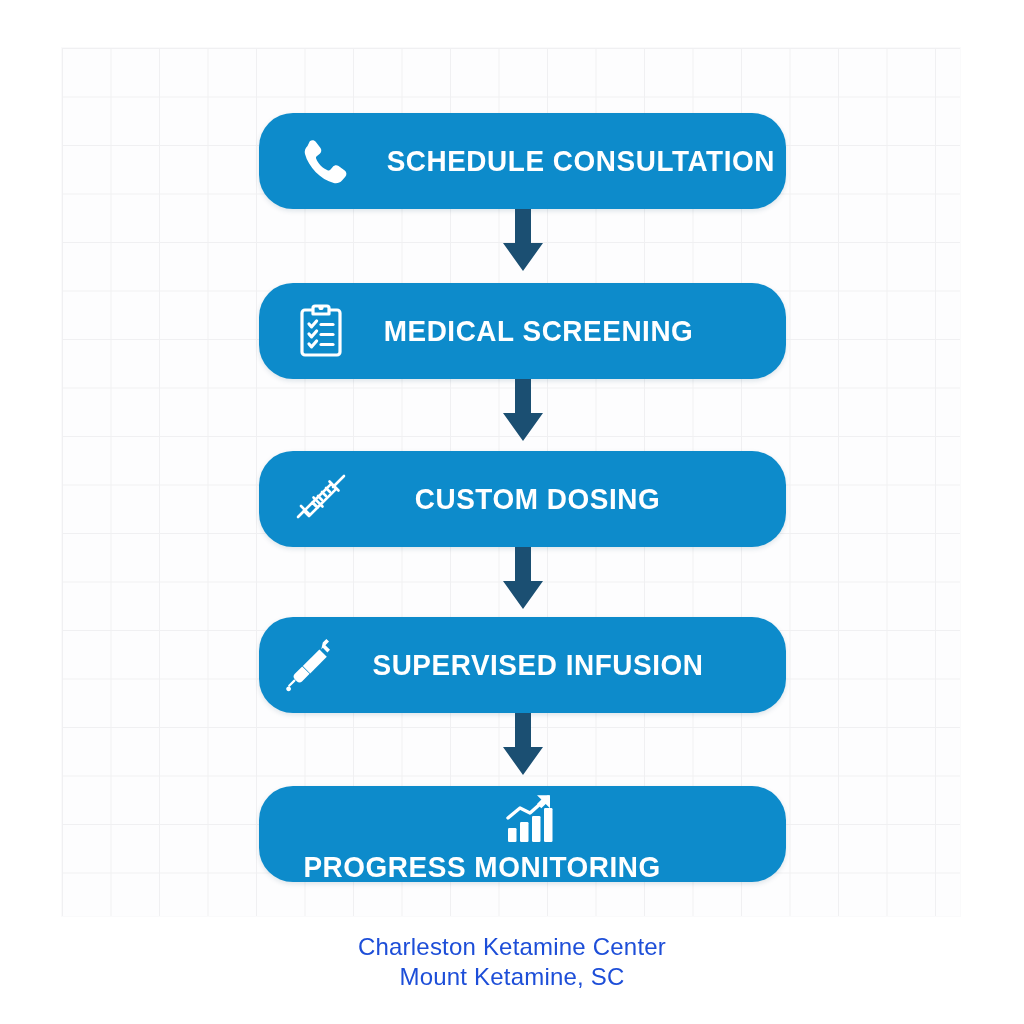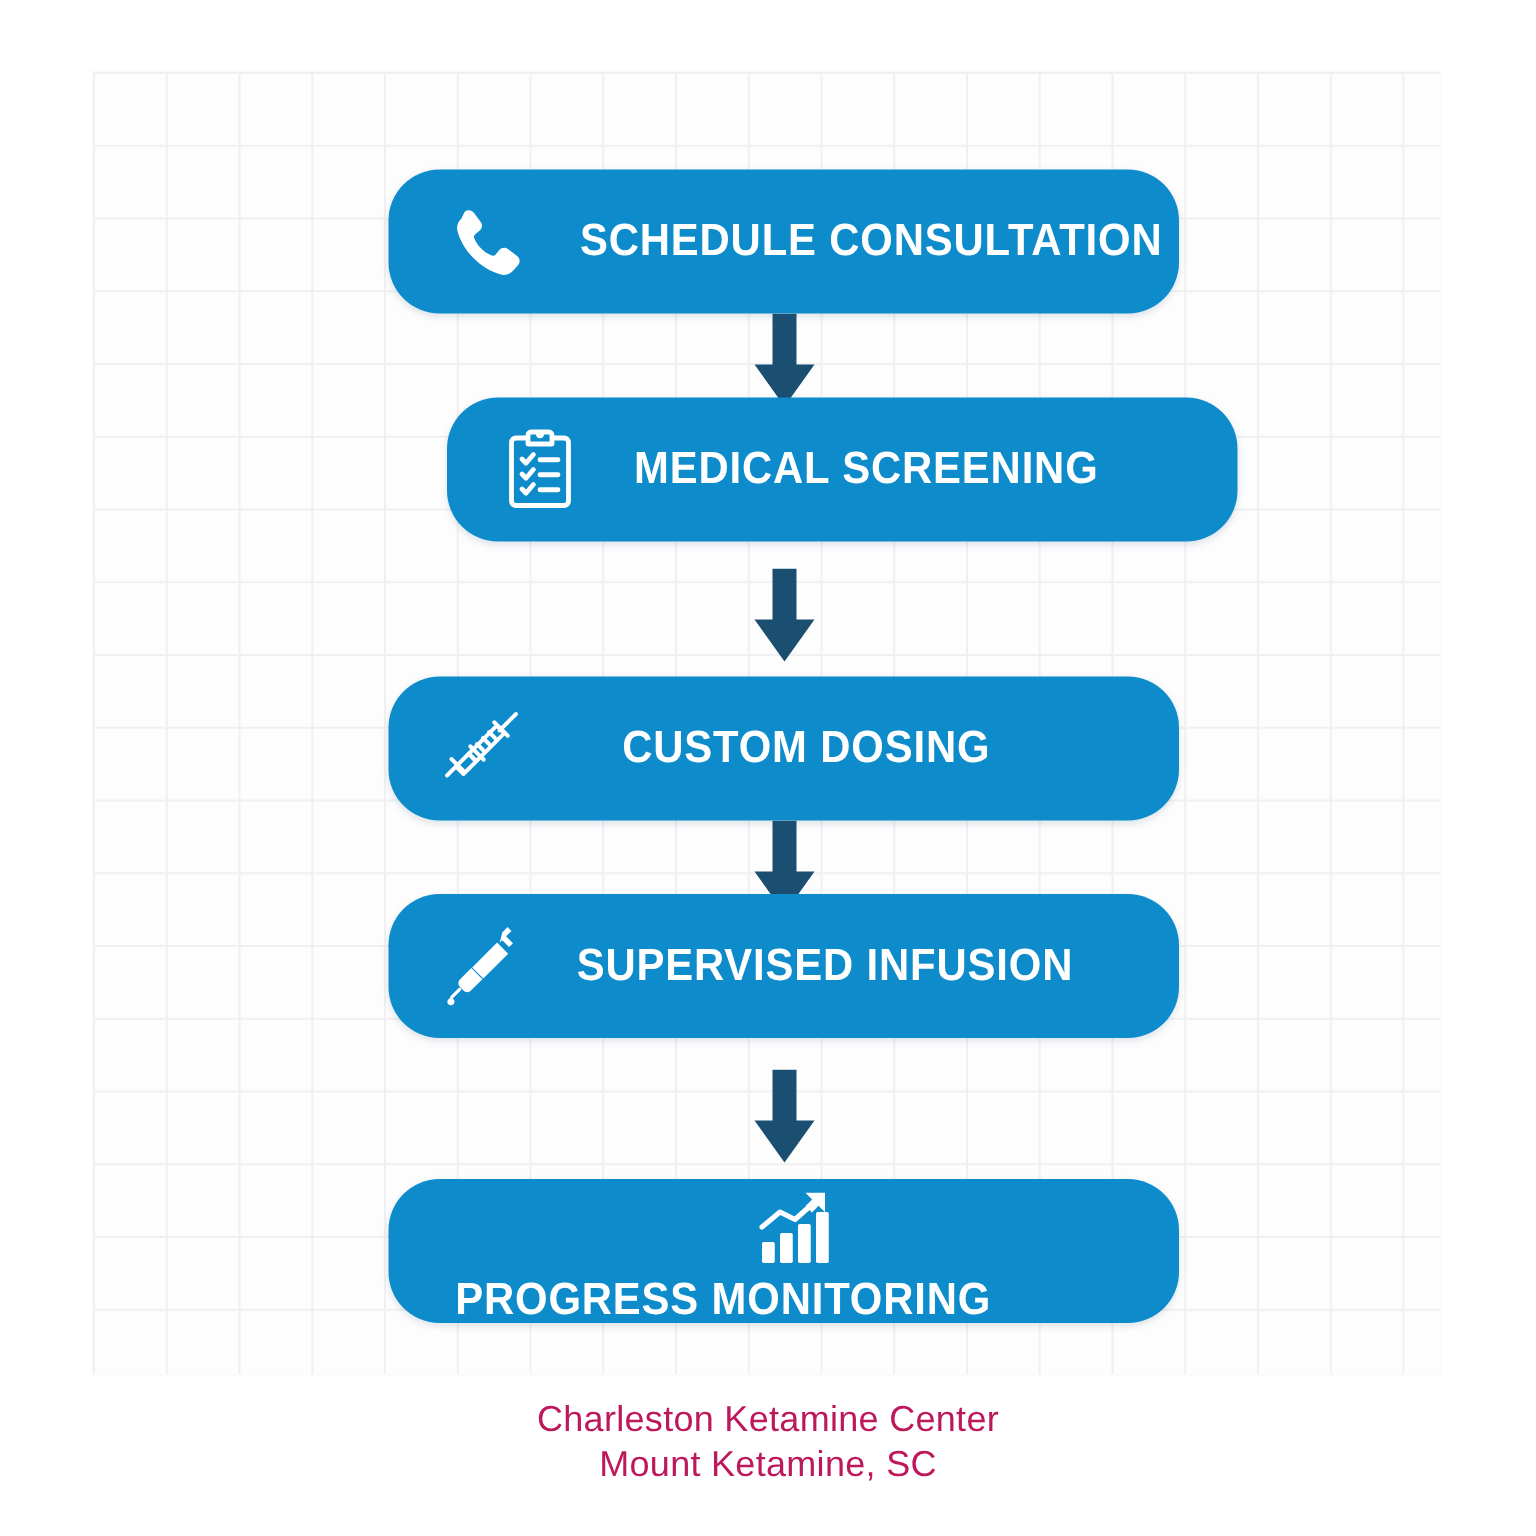--- a/index.html
+++ b/index.html
@@ -60,23 +60,23 @@
     left: 259px;
     width: 527px;
     height: 96px;
     background: #0d8bcb;
     border-radius: 34px;
     display: flex;
     align-items: center;
     box-shadow: 0 2px 5px rgba(10, 60, 95, 0.13);
   }
   .step-1 { top: 113px; }
-  .step-2 { top: 265px; margin-left: 39px; }
+  .step-2 { top: 283px; }
   .step-3 { top: 451px; justify-content: center; }
-  .step-4 { top: 596px; }
+  .step-4 { top: 617px; justify-content: center; }
   .step-5 { top: 786px; flex-direction: column; }
 
   .step-icon {
     width: 96px;
     min-width: 96px;
     height: 96px;
     display: flex;
     align-items: center;
     justify-content: center;
     margin-left: 14px;
@@ -110,21 +110,21 @@
   .arrow-3 { top: 547px; }
   .arrow-4 { top: 713px; }
 
   
   #footer {
     position: absolute;
     left: 0;
     top: 932px;
     width: 1024px;
     text-align: center;
-    color: #be185d;
+    color: #1d4ed8;
     font-family: "Liberation Sans", sans-serif;
     font-size: 24px;
     line-height: 30px;
     letter-spacing: 0.2px;
   }
   #footer div { display: block; }
 </style>
 </head>
 <body>
 

